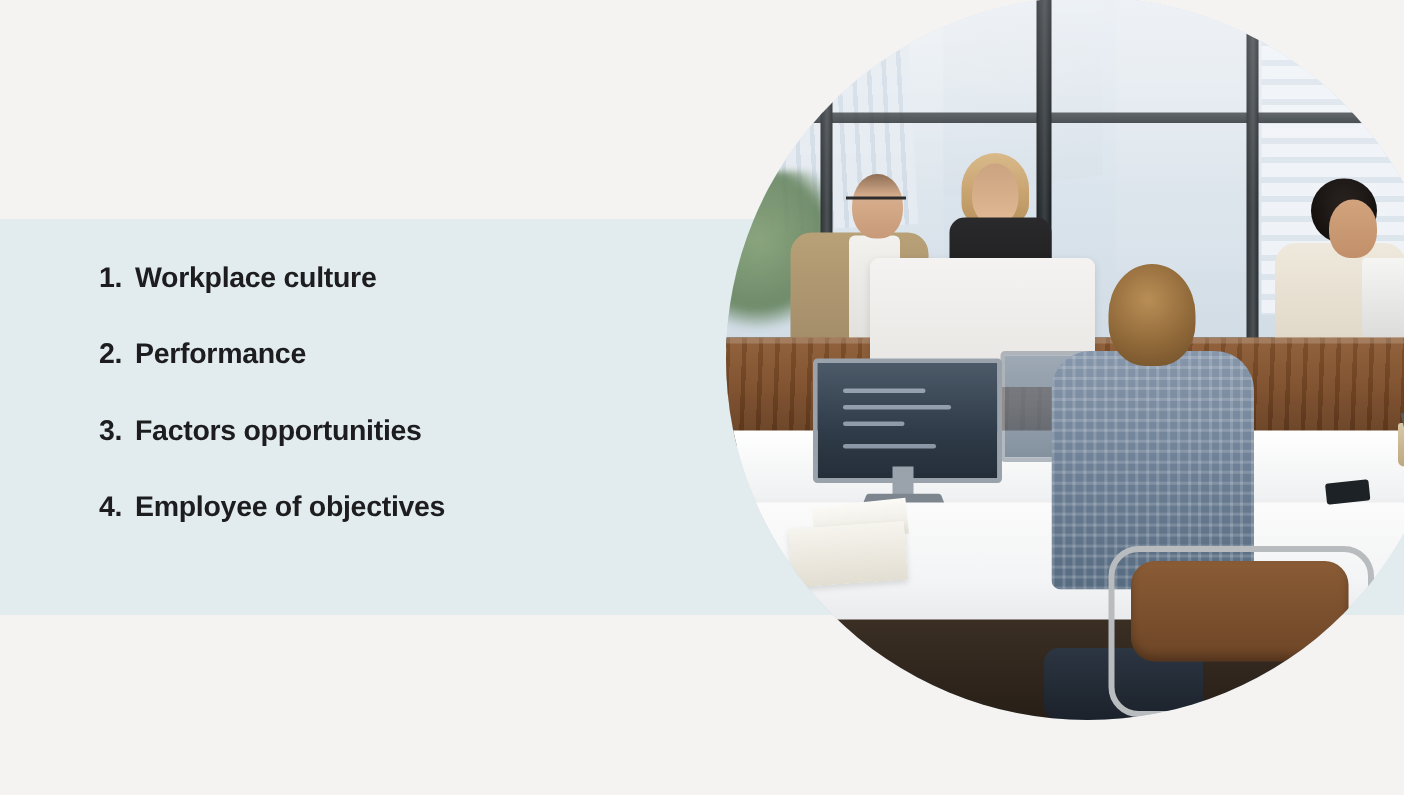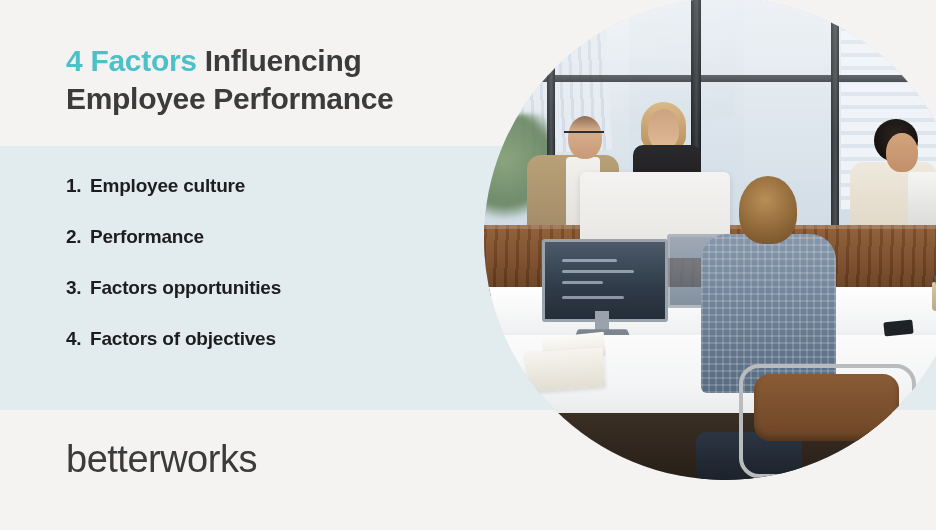--- a/index.html
+++ b/index.html
@@ -386,39 +386,34 @@
       <div class="p4-head" style="position:absolute"></div>
 
       <div class="chair-seat"></div>
       <div class="chair-frame"></div>
       <div class="chair-back"></div>
 
       <div class="photo-wash"></div>
     </div>
   </div>
 
-  <div class="headline">
-    <span class="accent">4 Factors</span><span> Influencing</span><br>
-    <span>Employee Performance</span>
-  </div>
 
   <ul class="factor-list">
     <li class="factor-item">
       <span class="factor-num">1.</span>
-      <span class="factor-text">Employee culture</span>
+      <span class="factor-text">Workplace culture</span>
     </li>
     <li class="factor-item">
       <span class="factor-num">2.</span>
       <span class="factor-text">Performance</span>
     </li>
     <li class="factor-item">
       <span class="factor-num">3.</span>
       <span class="factor-text">Factors opportunities</span>
     </li>
     <li class="factor-item">
       <span class="factor-num">4.</span>
-      <span class="factor-text">Factors of objectives</span>
+      <span class="factor-text">Employee of objectives</span>
     </li>
   </ul>
 
-  <div class="logo">betterworks</div>
 
 </div>
 
 </body></html>

